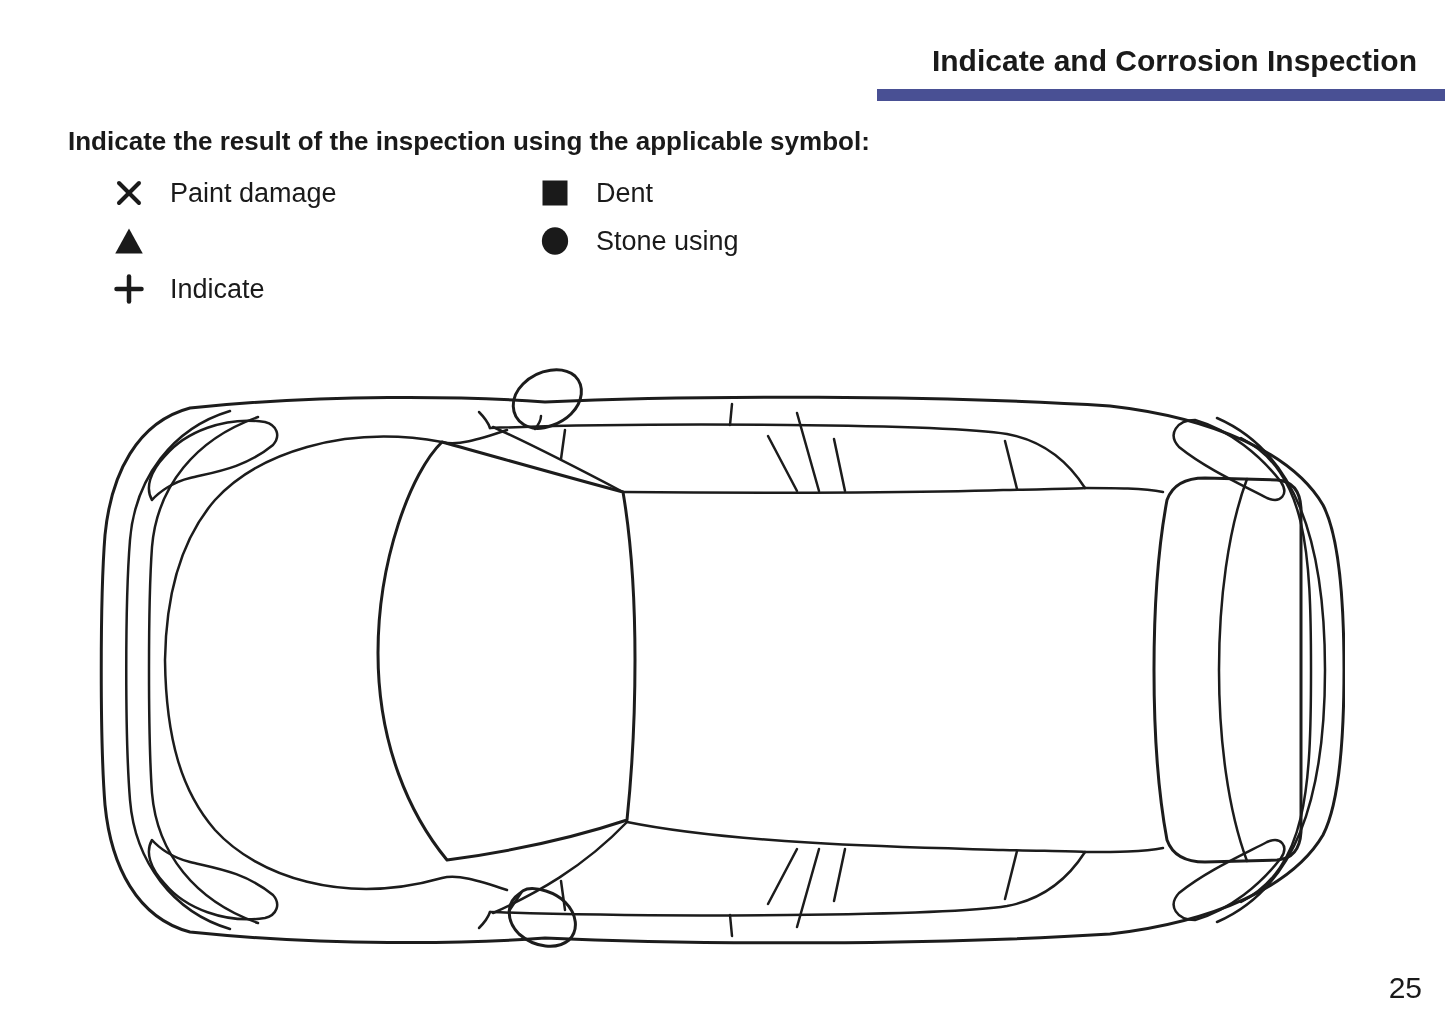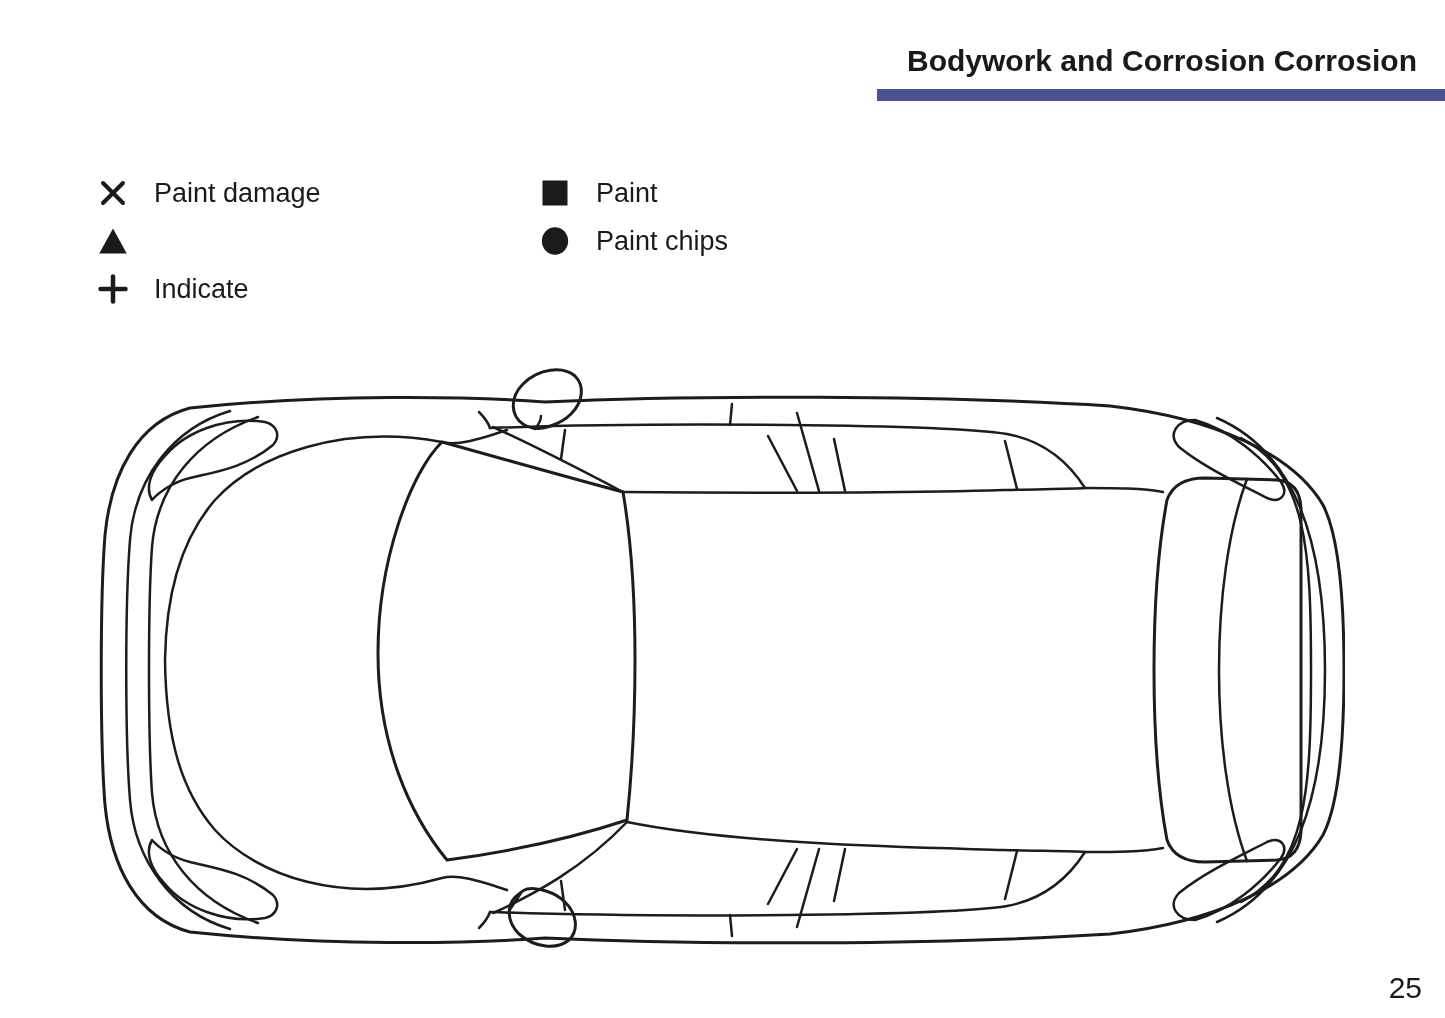--- a/index.html
+++ b/index.html
@@ -13,21 +13,21 @@
   }
   .header-underline{
     position:absolute;top:89px;left:877px;right:0;height:12px;background:#495094;
   }
   .instruction{
     position:absolute;top:126px;left:68px;
     font-size:26px;font-weight:bold;white-space:nowrap;
   }
   .legend{position:absolute;top:169px;left:0;width:1000px;}
   .legend-col{position:absolute;top:0;}
-  .legend-col.col0{left:96px;}
+  .legend-col.col0{left:112px;}
   .legend-col.col1{left:538px;}
   .legend-row{display:flex;align-items:center;height:48px;}
   .legend-sym{width:34px;height:32px;margin-right:24px;display:flex;align-items:center;justify-content:center;flex:0 0 34px;}
   .legend-sym svg{width:30px;height:30px;display:block;}
   .legend-label{font-size:27px;white-space:nowrap;}
   .car-figure{position:absolute;left:95px;top:360px;width:1250px;height:600px;}
   .car-figure svg{width:100%;height:100%;display:block;}
   .car-figure path{fill:none;stroke:#1c1c1c;stroke-width:3;stroke-linecap:round;stroke-linejoin:round;}
   .car-figure path.thin{stroke-width:2.5;}
   .page-number{
@@ -55,23 +55,24 @@
         <rect x="2" y="2" width="20" height="20" fill="#1a1a1a"></rect>
       </g>
     <g id="circle">
         <ellipse cx="12" cy="12" rx="10.5" ry="11" fill="#1a1a1a"></ellipse>
       </g>
   </defs>
 </svg>
 
 <div class="page">
 
-  <div class="header-title">Bodywork and Corrosion Corrosion</div>
+  <div class="header-title">Indicate and Corrosion Inspection</div>
   <div class="header-underline" style="background: rgb(73, 80, 148);"></div>
 
+  <div class="instruction">Indicate the result of the inspection using the applicable symbol:</div>
 
   <div class="legend">
     <div class="legend-col col0">
         <div class="legend-row">
           <span class="legend-sym">
             <svg viewBox="0 0 24 24">
               <use href="#x-mark"></use>
             </svg>
           </span>
           <span class="legend-label">Paint damage</span>
@@ -92,29 +93,29 @@
           <span class="legend-label">Indicate</span>
         </div>
       </div>
     <div class="legend-col col1">
         <div class="legend-row">
           <span class="legend-sym">
             <svg viewBox="0 0 24 24">
               <use href="#square"></use>
             </svg>
           </span>
-          <span class="legend-label">Paint</span>
+          <span class="legend-label">Dent</span>
         </div>
         <div class="legend-row">
           <span class="legend-sym">
             <svg viewBox="0 0 24 24">
               <use href="#circle"></use>
             </svg>
           </span>
-          <span class="legend-label">Paint chips</span>
+          <span class="legend-label">Stone using</span>
         </div>
       </div>
   </div>
 
   <div class="car-figure">
     <svg viewBox="0 0 1250 600" preserveAspectRatio="none">
 
       <path d="M 95,48 C 230,34 370,36 450,42 C 600,35 840,35 1015,46 C 1120,58 1198,94 1228,145 C 1244,176 1249,235 1249,310 C 1249,385 1244,444 1228,475 C 1198,526 1120,562 1015,574 C 840,585 600,585 450,578 C 370,584 230,586 95,572 C 42,558 16,506 10,445 C 5,382 5,238 10,175 C 16,114 42,62 95,48 Z"></path>
 
       <path class="thin" d="M 135,51 C 78,68 40,118 35,180 C 30,242 30,378 35,440 C 40,502 78,552 135,569"></path>

